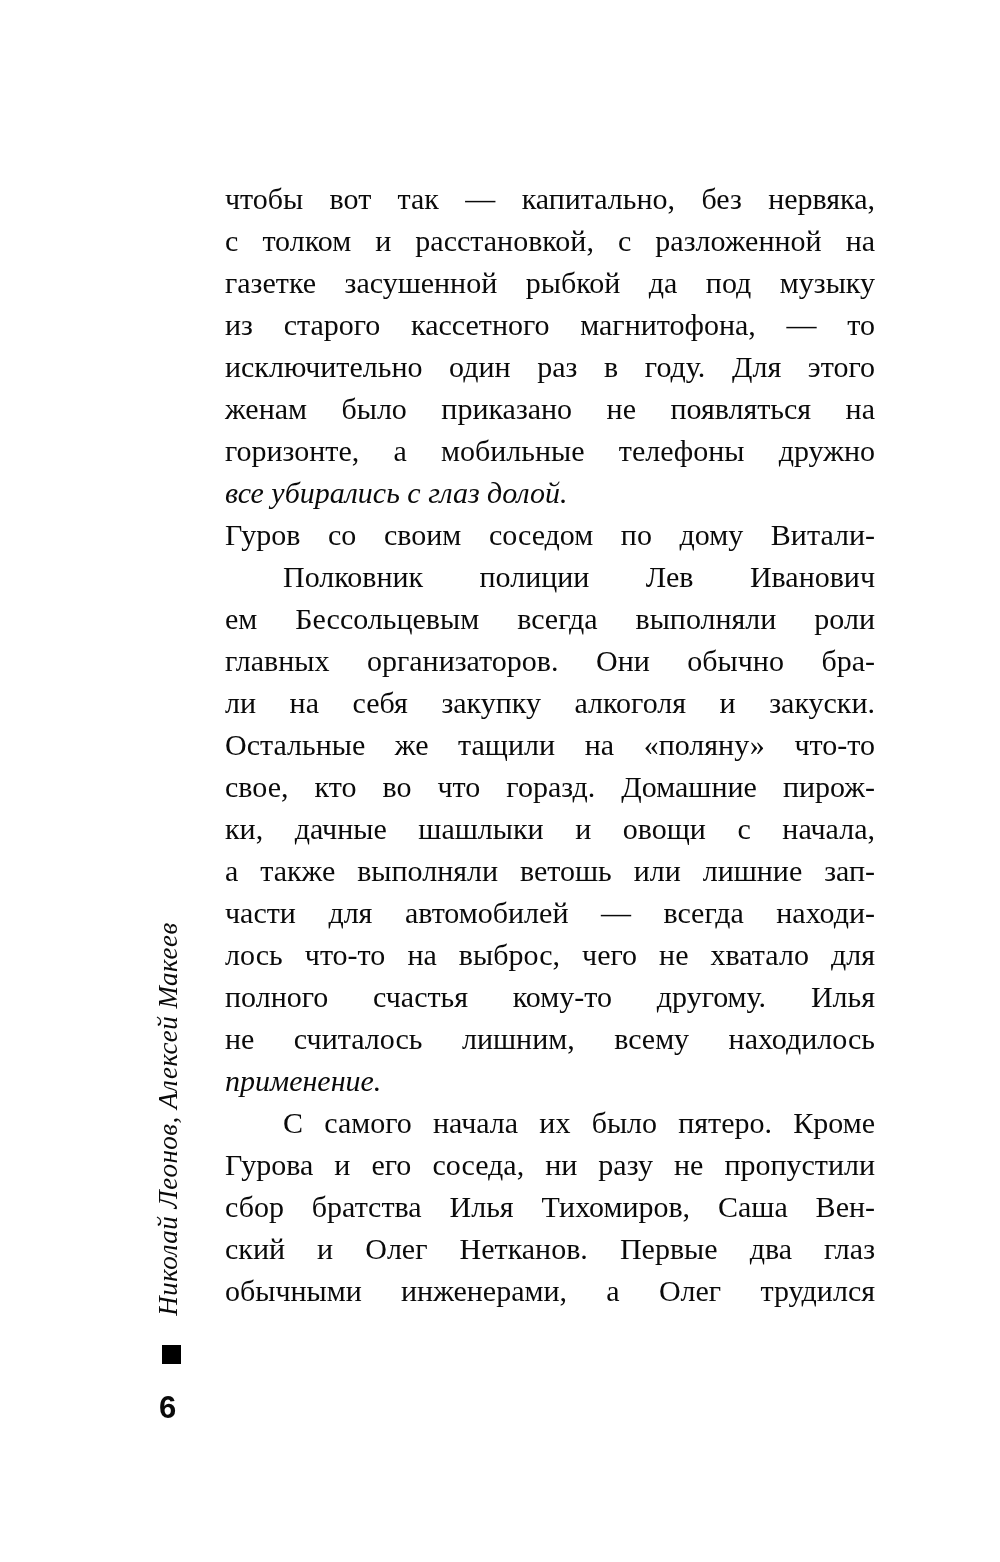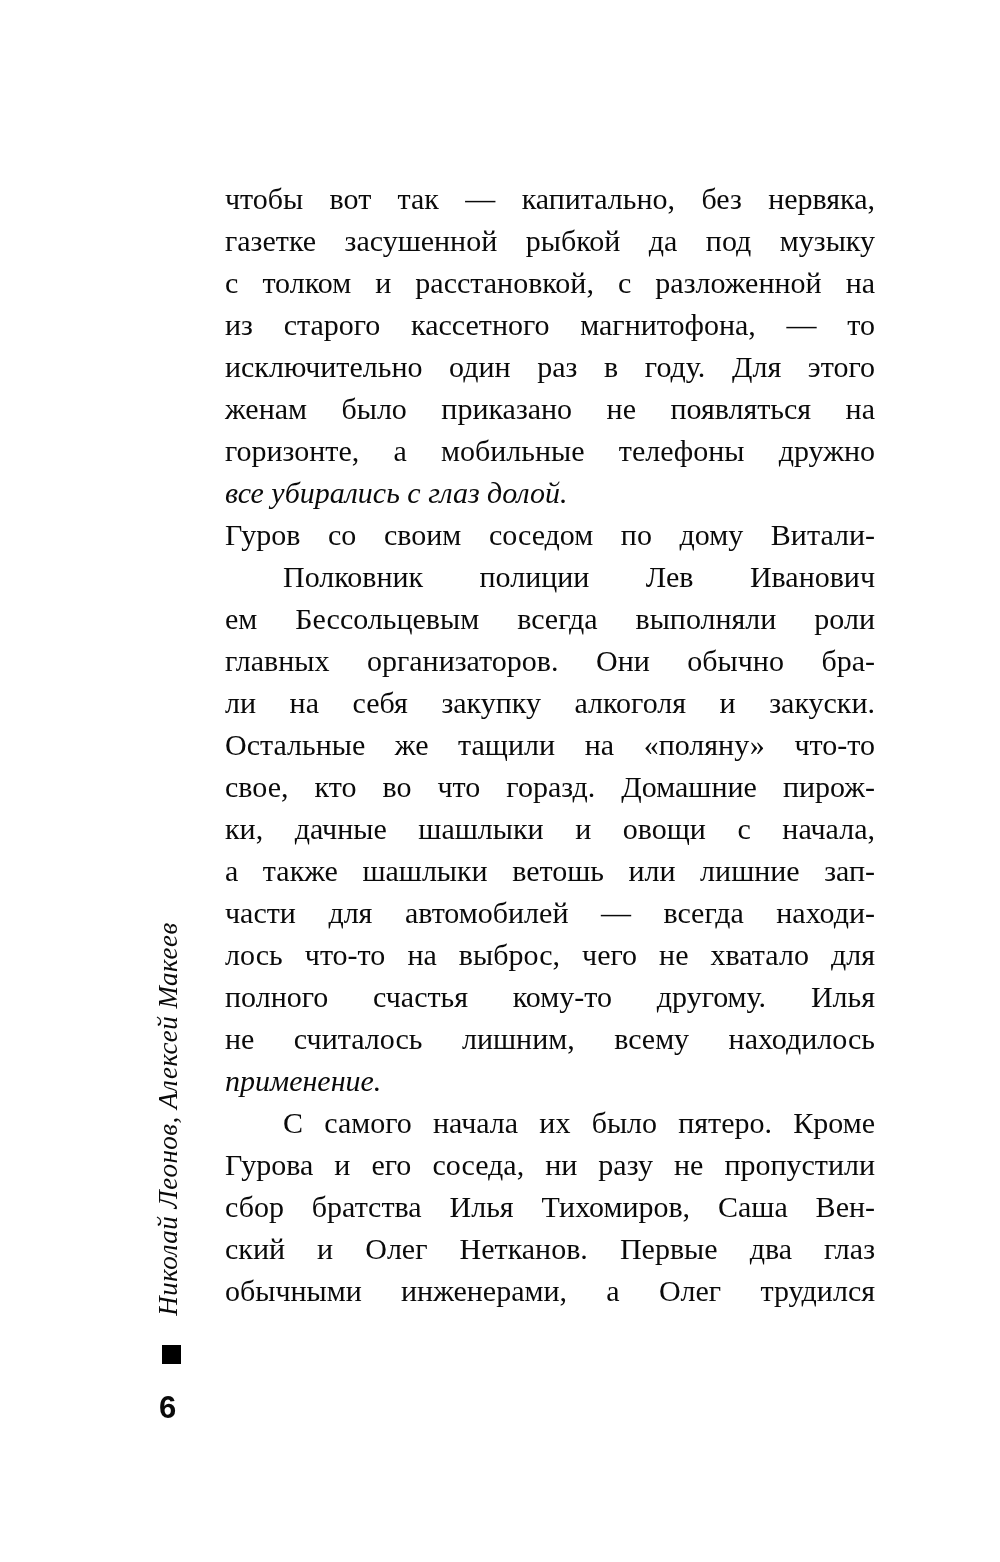--- a/index.html
+++ b/index.html
@@ -77,36 +77,36 @@
 <div class="page">
 
   <div class="author-vertical">Николай Леонов, Алексей Макеев</div>
 
   <div class="square-marker"></div>
 
   <div class="page-number">6</div>
 
   <div class="text-block" id="text-block">
       <div class="line">чтобы вот так — капитально, без нервяка,</div>
+      <div class="line">с толком и расстановкой, с разложенной на</div>
       <div class="line">газетке засушенной рыбкой да под музыку</div>
-      <div class="line">с толком и расстановкой, с разложенной на</div>
       <div class="line">из старого кассетного магнитофона, — то</div>
       <div class="line">исключительно один раз в году. Для этого</div>
       <div class="line">женам было приказано не появляться на</div>
       <div class="line">горизонте, а мобильные телефоны дружно</div>
       <div class="line para-end">все убирались с глаз долой.</div>
       <div class="line">Гуров со своим соседом по дому Витали-</div>
       <div class="line indent">Полковник полиции Лев Иванович</div>
       <div class="line">ем Бессольцевым всегда выполняли роли</div>
       <div class="line">главных организаторов. Они обычно бра-</div>
       <div class="line">ли на себя закупку алкоголя и закуски.</div>
       <div class="line">Остальные же тащили на «поляну» что-то</div>
       <div class="line">свое, кто во что горазд. Домашние пирож-</div>
       <div class="line">ки, дачные шашлыки и овощи с начала,</div>
-      <div class="line">а также шашлыки ветошь или лишние зап-</div>
+      <div class="line">а также выполняли ветошь или лишние зап-</div>
       <div class="line">части для автомобилей — всегда находи-</div>
       <div class="line">лось что-то на выброс, чего не хватало для</div>
       <div class="line">полного счастья кому-то другому. Илья</div>
       <div class="line">не считалось лишним, всему находилось</div>
       <div class="line para-end">применение.</div>
       <div class="line indent">С самого начала их было пятеро. Кроме</div>
       <div class="line">Гурова и его соседа, ни разу не пропустили</div>
       <div class="line">сбор братства Илья Тихомиров, Саша Вен-</div>
       <div class="line">ский и Олег Нетканов. Первые два глаз</div>
       <div class="line">обычными инженерами, а Олег трудился</div>

